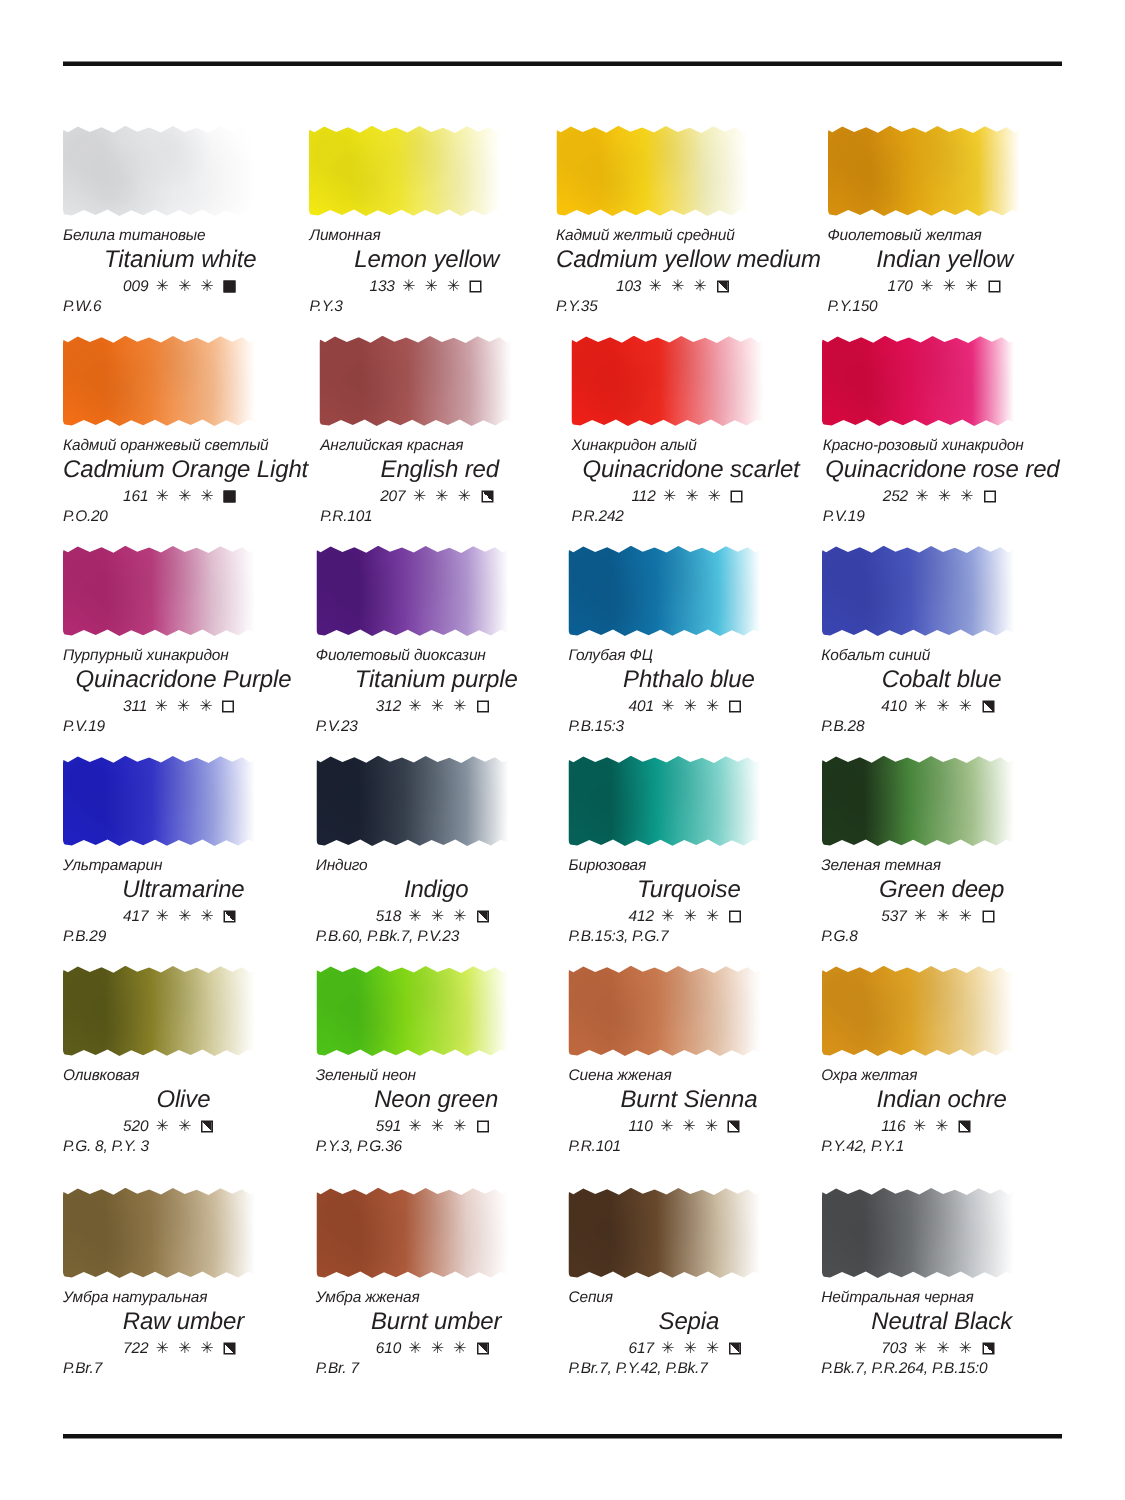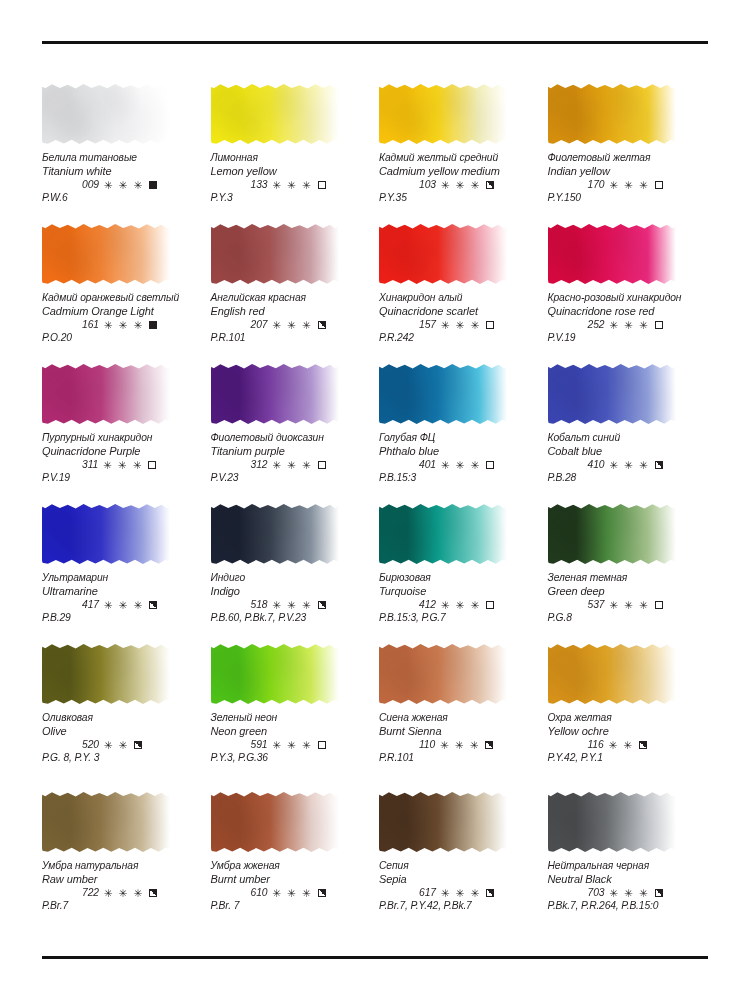--- a/index.html
+++ b/index.html
@@ -112,23 +112,24 @@
     margin-top: 3px;
     color: #231f20;
     line-height: 1.28;
   }
   .name-ru {
     font-size: 10.3px;
     letter-spacing: -0.1px;
     white-space: nowrap;
   }
   .name-en {
-    font-size: 11px;
+    font-size: 16px;
     letter-spacing: -0.1px;
     white-space: nowrap;
+    text-align: center;
   }
   .meta {
     display: flex;
     align-items: center;
     font-size: 10.3px;
     margin-top: 0px;
     height: 13px;
     margin-left: 40px;
   }
   .code {
@@ -300,21 +301,21 @@
               <div class="grad" style="background: linear-gradient(to right, rgb(240, 31, 23) 0%, rgb(240, 31, 23) 22%, rgb(243, 42, 31) 46%, rgb(244, 166, 180) 78%, rgb(255, 255, 255) 100%);"></div>
               <div class="tex"></div>
               <div class="edge-top"></div>
               <div class="edge-bot"></div>
             </div>
           </div>
           <div class="info">
             <div class="name-ru">Хинакридон алый</div>
             <div class="name-en">Quinacridone scarlet</div>
             <div class="meta">
-              <span class="code">157</span>
+              <span class="code">112</span>
               <span class="stars">✳ ✳ ✳</span>
               <span class="opacity-box open"></span>
             </div>
             <div class="pigment">P.R.242</div>
           </div>
         </div>
         <div class="cell">
           <div class="swatch-wrap">
             <div class="swatch">
               <div class="grad" style="background: linear-gradient(to right, rgb(216, 8, 63) 0%, rgb(216, 8, 63) 22%, rgb(228, 16, 88) 46%, rgb(236, 42, 126) 78%, rgb(255, 255, 255) 100%);"></div>
@@ -564,21 +565,21 @@
           <div class="swatch-wrap">
             <div class="swatch">
               <div class="grad" style="background: linear-gradient(to right, rgb(217, 147, 24) 0%, rgb(217, 147, 24) 22%, rgb(227, 167, 38) 46%, rgb(240, 215, 154) 78%, rgb(255, 255, 255) 100%);"></div>
               <div class="tex"></div>
               <div class="edge-top"></div>
               <div class="edge-bot"></div>
             </div>
           </div>
           <div class="info">
             <div class="name-ru">Охра желтая</div>
-            <div class="name-en">Yellow ochre</div>
+            <div class="name-en">Indian ochre</div>
             <div class="meta">
               <span class="code">116</span>
               <span class="stars">✳ ✳</span>
               <span class="opacity-box half"></span>
             </div>
             <div class="pigment">P.Y.42, P.Y.1</div>
           </div>
         </div>
       </div>
       <div class="row">

